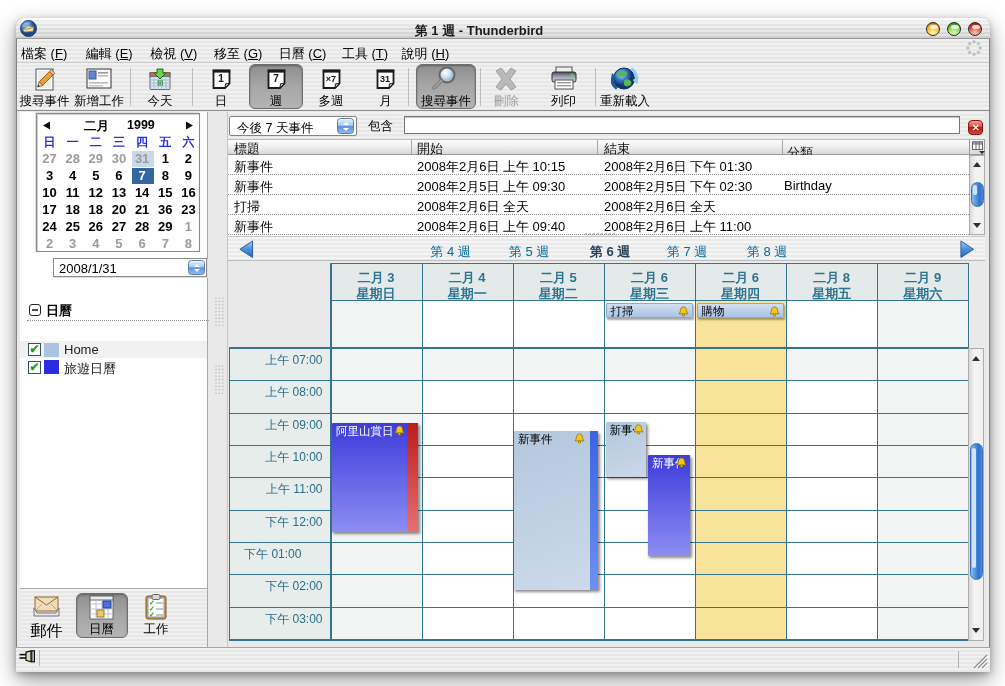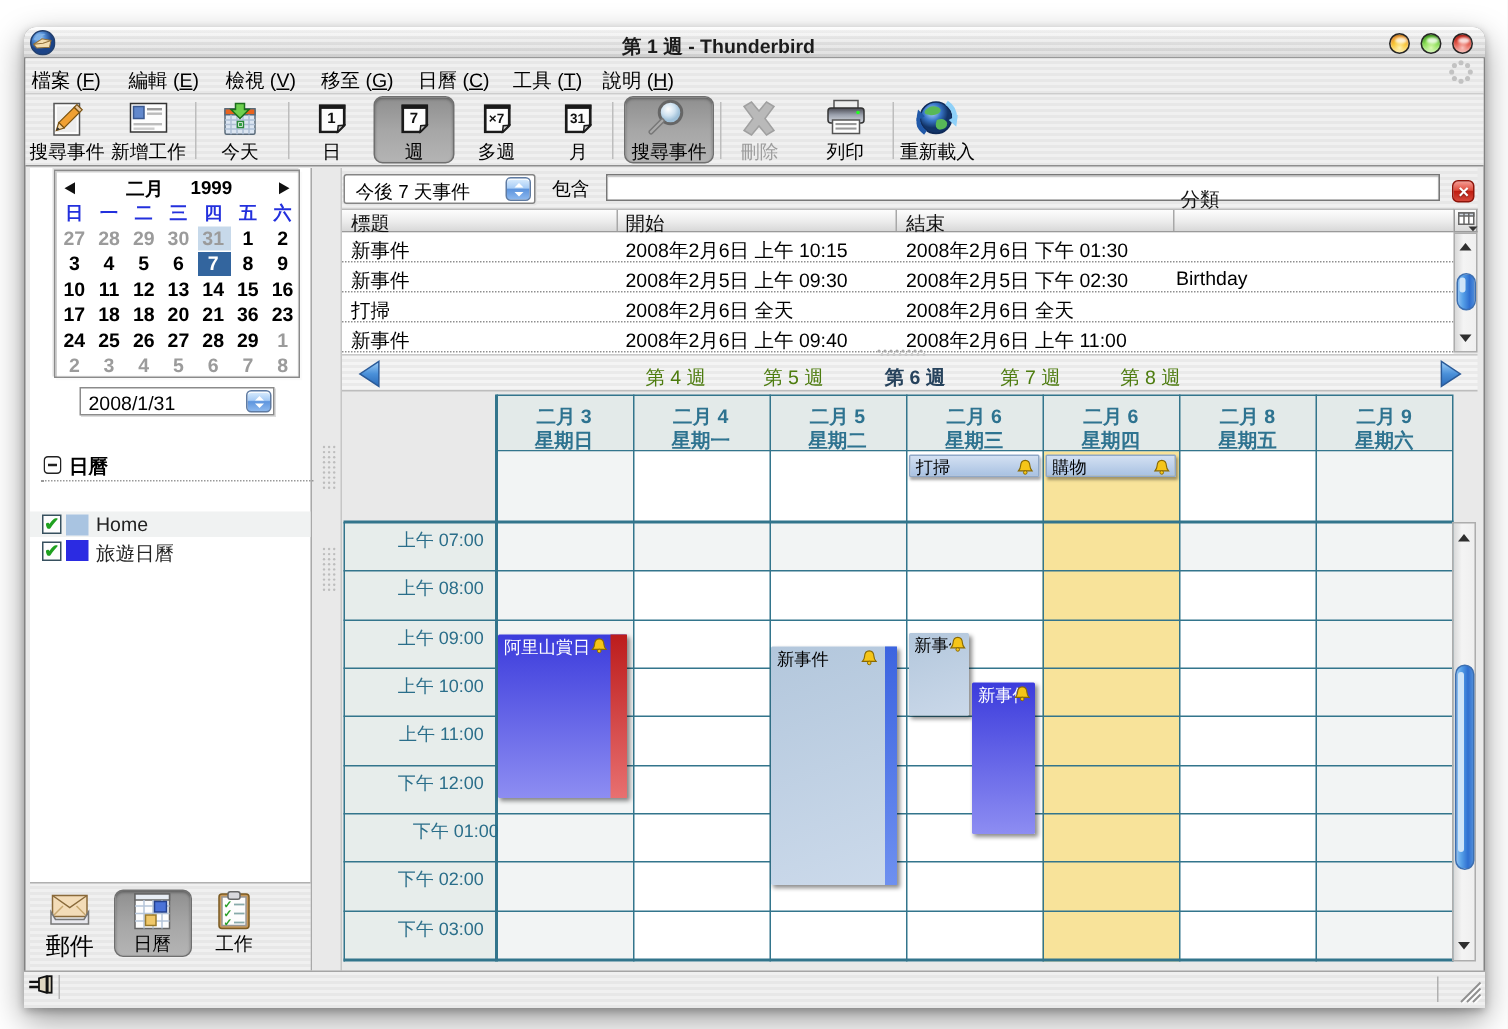--- a/index.html
+++ b/index.html
@@ -29,21 +29,21 @@
 .mmrow{position:absolute;left:0;width:162px;height:17px;}
 .mmc{position:absolute;width:23.14px;text-align:center;font-size:13px;font-weight:bold;top:0.5px;}
 #mmhead{top:4px;font-weight:bold;font-size:12.5px;color:#000;}
 .dow{color:#2330dd;font-size:12px;}
 .dgray{color:#9b9b9b;}
 .dblk{color:#000;}
 #selcell{left:95px;top:37px;width:22px;height:16px;background:#c7d9ea;}
 #todaycell{left:95px;top:54px;width:22px;height:16px;background:#33659e;}
 .dtoday{color:#fff;}
 
-#dp{left:53px;top:258px;width:130px;height:19px;background:#fff;border:1px solid #8b8b8b;box-shadow:1px 1px 0 #ddd;}
+#dp{left:53px;top:258px;width:154px;height:19px;background:#fff;border:1px solid #8b8b8b;box-shadow:1px 1px 0 #ddd;}
 #dp span{position:absolute;left:5px;top:2px;font-size:13px;}
 .stepper{position:absolute;width:17px;background:linear-gradient(180deg,#dceefe,#a7ccf6 45%,#5e95de 52%,#8cb8ee);border:1px solid #5f7ba2;border-radius:3.5px;box-shadow:inset 0 1px 0 rgba(255,255,255,.8);}
 .stepper:before{content:"";position:absolute;left:50%;top:2.5px;margin-left:-3px;border-left:3px solid transparent;border-right:3px solid transparent;border-bottom:3.5px solid #fff;}
 .stepper:after{content:"";position:absolute;left:50%;bottom:2.5px;margin-left:-3px;border-left:3px solid transparent;border-right:3px solid transparent;border-top:3.5px solid #fff;}
 
 #callbl{left:46px;top:302px;font-size:13px;font-weight:bold;color:#000;}
 #dotline{left:27px;top:320px;width:182px;border-top:1px dotted #999;}
 .clrow{left:20px;width:187px;height:17px;}
 .cb{position:absolute;width:13px;height:13px;background:#fdfdfd;border:1px solid #37505e;}
 .cb:before{content:"✔";position:absolute;left:0.5px;top:-2px;font-size:12px;font-weight:bold;color:#1fa01f;}
@@ -60,21 +60,21 @@
 
 #lheader{left:228px;top:139px;width:741px;height:16px;background:linear-gradient(180deg,#fdfdfd,#ececec 55%,#d8d8d8);border-bottom:1px solid #9a9a9a;border-top:1px solid #bbb;}
 .lh{position:absolute;top:1px;font-size:13px;color:#111;}
 .lhsep{position:absolute;top:1px;width:1px;height:14px;background:#a8a8a8;}
 #colpick{left:969px;top:139px;width:16px;height:16px;background:linear-gradient(180deg,#fdfdfd,#d8d8d8);border:1px solid #9a9a9a;border-top:1px solid #bbb;}
 #lbody{left:228px;top:155px;width:741px;height:81px;background:#fff;overflow:hidden;}
 .lrow{position:absolute;left:0;width:741px;height:20px;border-bottom:1px dotted #8f8f8f;}
 .lc{position:absolute;top:2.5px;font-size:13px;color:#000;white-space:nowrap;}
 
 #navbar{left:228px;top:236px;width:757px;height:25px;background:repeating-linear-gradient(180deg,#f4f4f4 0 2px,#eaeaea 2px 4px);border-top:1px solid #c9c9c9;border-bottom:1px solid #bdbdbd;}
-.wk{position:absolute;top:243px;font-size:13px;color:#4d7c0f;transform:translateX(-50%);white-space:nowrap;}
+.wk{position:absolute;top:243px;font-size:13px;color:#0369a1;transform:translateX(-50%);white-space:nowrap;}
 .hdtxt{position:absolute;width:91.1px;text-align:center;font-size:13px;font-weight:bold;color:#2e7390;transform:translateX(-50%);}
 .tlab{position:absolute;right:8px;font-size:12px;color:#2a6e8a;white-space:nowrap;}
 .hline{position:absolute;height:1px;background:#33758c;}
 .evt{position:absolute;border-radius:1px;box-shadow:1.5px 2px 3px rgba(0,0,0,.45);}
 .evtt{position:absolute;left:4px;top:1px;font-size:11.5px;white-space:nowrap;overflow:hidden;}
 .adbar{position:absolute;height:15px;background:linear-gradient(180deg,#d3e0f2,#a9c2e2);border:1px solid #8fa8c8;border-radius:1px;box-shadow:1px 2px 2px rgba(0,0,0,.35);}
 .bell{position:absolute;width:11px;height:11px;}
 
 .sbtrack{position:absolute;background:linear-gradient(90deg,#d8d8d8,#f4f4f4 40%,#efefef);border:1px solid #adadad;}
 .sbarrow{position:absolute;width:14px;height:14px;}.sbarrow i{position:absolute;left:50%;top:50%;width:0;height:0;}.sbarrow.up i{margin:-2.5px 0 0 -4px;border-left:4px solid transparent;border-right:4px solid transparent;border-bottom:5px solid #2f2f2f;}.sbarrow.dn i{margin:-2.5px 0 0 -4px;border-left:4px solid transparent;border-right:4px solid transparent;border-top:5px solid #2f2f2f;}
@@ -411,21 +411,21 @@
     <span>今後 7 天事件</span>
     <div class="stepper" style="right:2px;top:1px;height:16px"></div>
   </div>
 <div id="inclbl" class="abs">包含</div>
 <div id="searchbox" class="abs"></div>
 <div id="redx" class="abs"></div>
 <div id="lheader" class="abs"></div>
 <div class="lh abs" style="left:234px;top:140px">標題</div>
 <div class="lh abs" style="left:417px;top:140px">開始</div>
 <div class="lh abs" style="left:604px;top:140px">結束</div>
-<div class="lh abs" style="left:787px;top:124px">分類</div>
+<div class="lh abs" style="left:787px;top:144px">分類</div>
 <div class="lhsep abs" style="left:411px;top:140px"></div>
 <div class="lhsep abs" style="left:597px;top:140px"></div>
 <div class="lhsep abs" style="left:782px;top:140px"></div>
 <div id="colpick" class="abs">
     <svg width="15" height="15" viewBox="0 0 15 15" style="position:absolute;left:1px;top:0">
       <rect x="1.5" y="2" width="10" height="7.5" fill="#fff" stroke="#666" stroke-width="1"></rect>
       <rect x="1.5" y="2" width="10" height="2" fill="#cdd6e0" stroke="#666" stroke-width="1"></rect>
       <line x1="5" y1="2" x2="5" y2="9.5" stroke="#666" stroke-width="1"></line>
       <line x1="8.2" y1="2" x2="8.2" y2="9.5" stroke="#666" stroke-width="1"></line>
       <polygon points="8,11 14,11 11,14.2" fill="#333"></polygon>
@@ -552,21 +552,21 @@
 <div class="hline abs" style="left:229.0px;top:541.98px;width:740.3px"></div>
 <div class="hline abs" style="left:229.0px;top:574.31px;width:740.3px"></div>
 <div class="hline abs" style="left:229.0px;top:606.64px;width:740.3px"></div>
 <div class="hline abs" style="left:229.0px;top:638.97px;width:740.3px"></div>
 <div class="tlab abs" style="left:229.0px;top:352.0px;width:93.5px;text-align:right">上午 07:00</div>
 <div class="tlab abs" style="left:229.0px;top:384.33px;width:93.5px;text-align:right">上午 08:00</div>
 <div class="tlab abs" style="left:229.0px;top:416.65999999999997px;width:93.5px;text-align:right">上午 09:00</div>
 <div class="tlab abs" style="left:229.0px;top:448.99px;width:93.5px;text-align:right">上午 10:00</div>
 <div class="tlab abs" style="left:229.0px;top:481.32px;width:93.5px;text-align:right">上午 11:00</div>
 <div class="tlab abs" style="left:229.0px;top:513.65px;width:93.5px;text-align:right">下午 12:00</div>
-<div class="tlab abs" style="left:239px;top:545.98px;width:93.5px;text-align:right">下午 01:00</div>
+<div class="tlab abs" style="left:226px;top:545.98px;width:93.5px;text-align:center">下午 01:00</div>
 <div class="tlab abs" style="left:229.0px;top:578.31px;width:93.5px;text-align:right">下午 02:00</div>
 <div class="tlab abs" style="left:229.0px;top:610.64px;width:93.5px;text-align:right">下午 03:00</div>
 <div class="adbar abs" style="left:605.5px;top:302.5px;width:87px">
     <span style="position:absolute;left:4px;top:0.5px;font-size:11.5px">打掃</span>
     <svg class="bell" viewBox="0 0 12 12" style="right:3px;top:2px">
       <path d="M6 1 C8.5 1 9.3 3 9.4 5 C9.5 7 10.5 8 11 8.6 L1 8.6 C1.5 8 2.5 7 2.6 5 C2.7 3 3.5 1 6 1Z" fill="#f5c518" stroke="#8a6a00" stroke-width="0.8"></path>
       <circle cx="6" cy="9.8" r="1.3" fill="#f5c518" stroke="#8a6a00" stroke-width="0.7"></circle>
     </svg>
   </div>
 <div class="adbar abs" style="left:696.5px;top:302.5px;width:87px">

